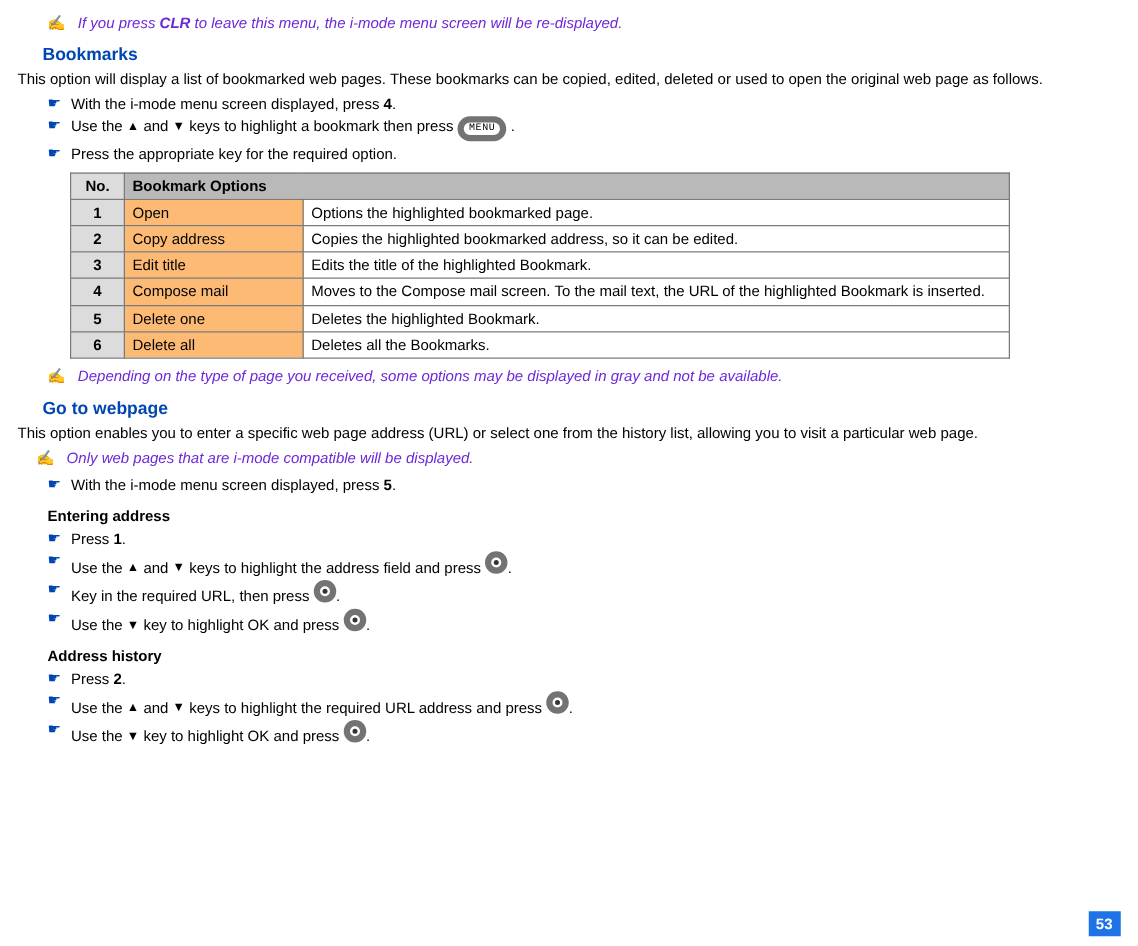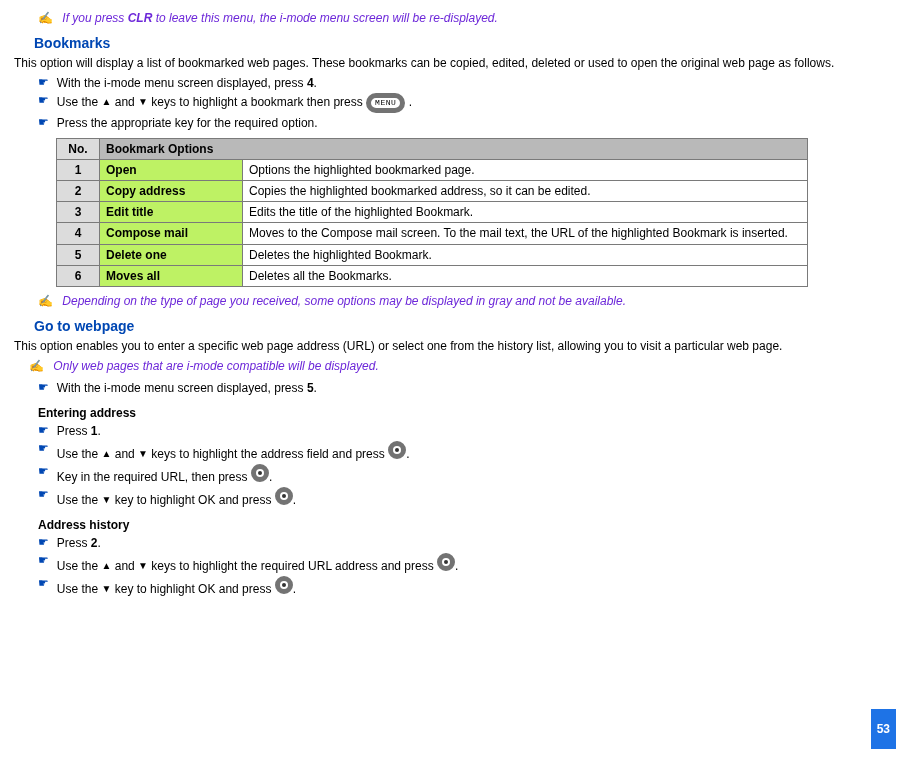--- a/index.html
+++ b/index.html
@@ -90,37 +90,37 @@
     background: #b9b9b9;
     font-weight: bold;
   }
   table.opts .numcol {
     background: #dcdcdc;
     text-align: center;
     font-weight: bold;
     width: 30px;
   }
   table.opts .namecol {
-    background: #bef264;
-    font-weight: bold;
+    background: #fdba74;
+    font-weight: normal;
     width: 130px;
   }
   .sub-heading {
     font-weight: bold;
     margin: 8px 0 2px 24px;
   }
   .page-num {
     position: fixed;
     right: 14px;
     bottom: 8px;
     background: #1e73e6;
     color: #fff;
     font-weight: bold;
     font-size: 12px;
-    padding: 12px 6px;
+    padding: 2px 6px;
   }
 </style>
 </head>
 <body>
 
 <div class="note">
   <span class="sym">✍</span>
   <span>If you press </span><span class="clr">CLR</span><span> to leave this menu, the i-mode menu screen will be re-displayed.</span>
 </div>
 
@@ -175,21 +175,21 @@
         <td class="namecol">Compose mail</td>
         <td>Moves to the Compose mail screen. To the mail text, the URL of the highlighted Bookmark is inserted.</td>
       </tr>
       <tr>
         <td class="numcol">5</td>
         <td class="namecol">Delete one</td>
         <td>Deletes the highlighted Bookmark.</td>
       </tr>
       <tr>
         <td class="numcol">6</td>
-        <td class="namecol">Moves all</td>
+        <td class="namecol">Delete all</td>
         <td>Deletes all the Bookmarks.</td>
       </tr>
     </tbody>
 </table>
 
 <div class="note">
   <span class="sym">✍</span>
   <span>Depending on the type of page you received, some options may be displayed in gray and not be available.</span>
 </div>
 

